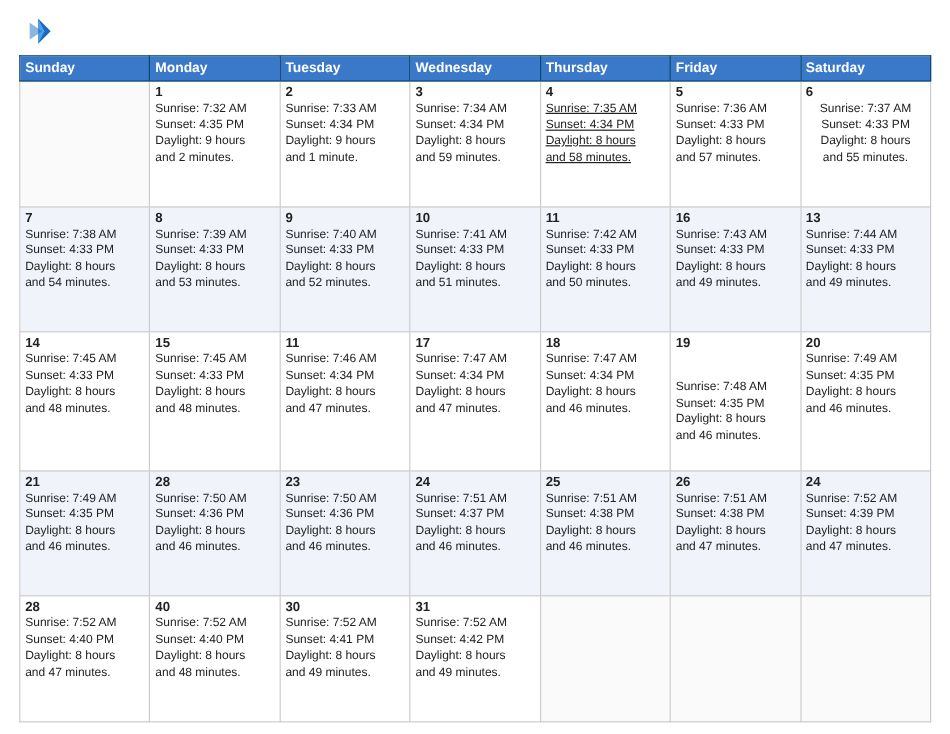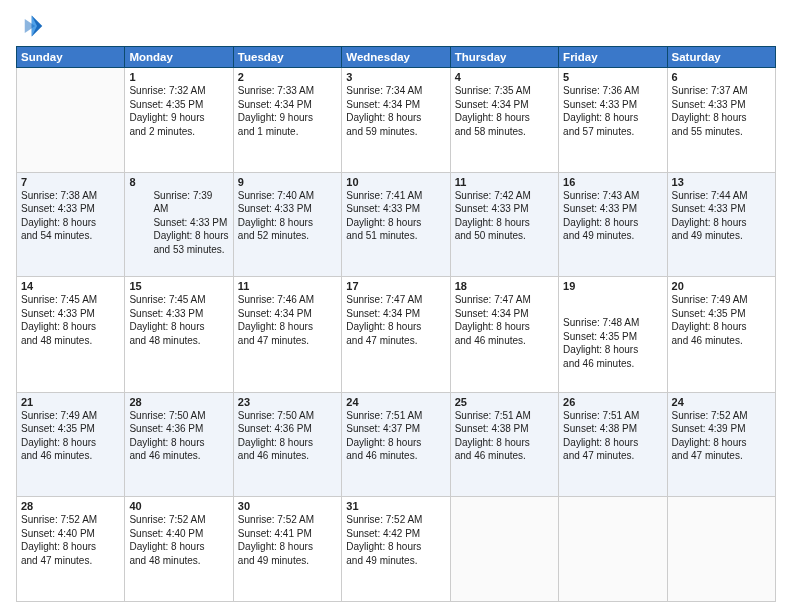--- a/index.html
+++ b/index.html
@@ -148,51 +148,51 @@
           </td>
           <td>
             <span class="day-num">3</span>
             <div class="day-info" style="white-space: pre-line;">Sunrise: 7:34 AM
 Sunset: 4:34 PM
 Daylight: 8 hours
 and 59 minutes.</div>
           </td>
           <td>
             <span class="day-num">4</span>
-            <div class="day-info" style="white-space: pre-line;">Sunrise: 7:35 AM
+            <div class="day-info" style="white-space: pre-line; text-decoration: underline;">Sunrise: 7:35 AM
 Sunset: 4:34 PM
 Daylight: 8 hours
 and 58 minutes.</div>
           </td>
           <td>
             <span class="day-num">5</span>
             <div class="day-info" style="white-space: pre-line;">Sunrise: 7:36 AM
 Sunset: 4:33 PM
 Daylight: 8 hours
 and 57 minutes.</div>
           </td>
           <td>
             <span class="day-num">6</span>
-            <div class="day-info" style="white-space: pre-line;">Sunrise: 7:37 AM
+            <div class="day-info" style="white-space: pre-line; text-align: center;">Sunrise: 7:37 AM
 Sunset: 4:33 PM
 Daylight: 8 hours
 and 55 minutes.</div>
           </td>
         </tr>
         <tr>
           <td>
             <span class="day-num">7</span>
             <div class="day-info" style="white-space: pre-line;">Sunrise: 7:38 AM
 Sunset: 4:33 PM
 Daylight: 8 hours
 and 54 minutes.</div>
           </td>
           <td>
             <span class="day-num">8</span>
-            <div class="day-info" style="white-space: pre-line; margin-left: 24px;">Sunrise: 7:39 AM
+            <div class="day-info" style="white-space: pre-line;">Sunrise: 7:39 AM
 Sunset: 4:33 PM
 Daylight: 8 hours
 and 53 minutes.</div>
           </td>
           <td>
             <span class="day-num">9</span>
             <div class="day-info" style="white-space: pre-line;">Sunrise: 7:40 AM
 Sunset: 4:33 PM
 Daylight: 8 hours
 and 52 minutes.</div>

